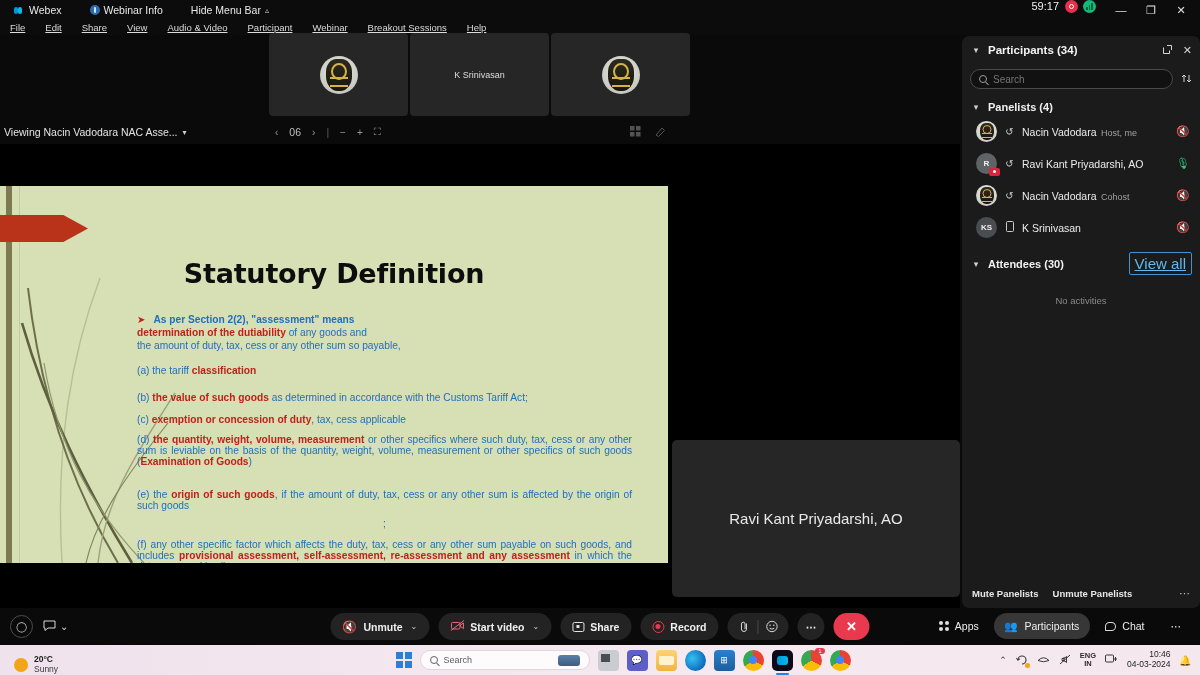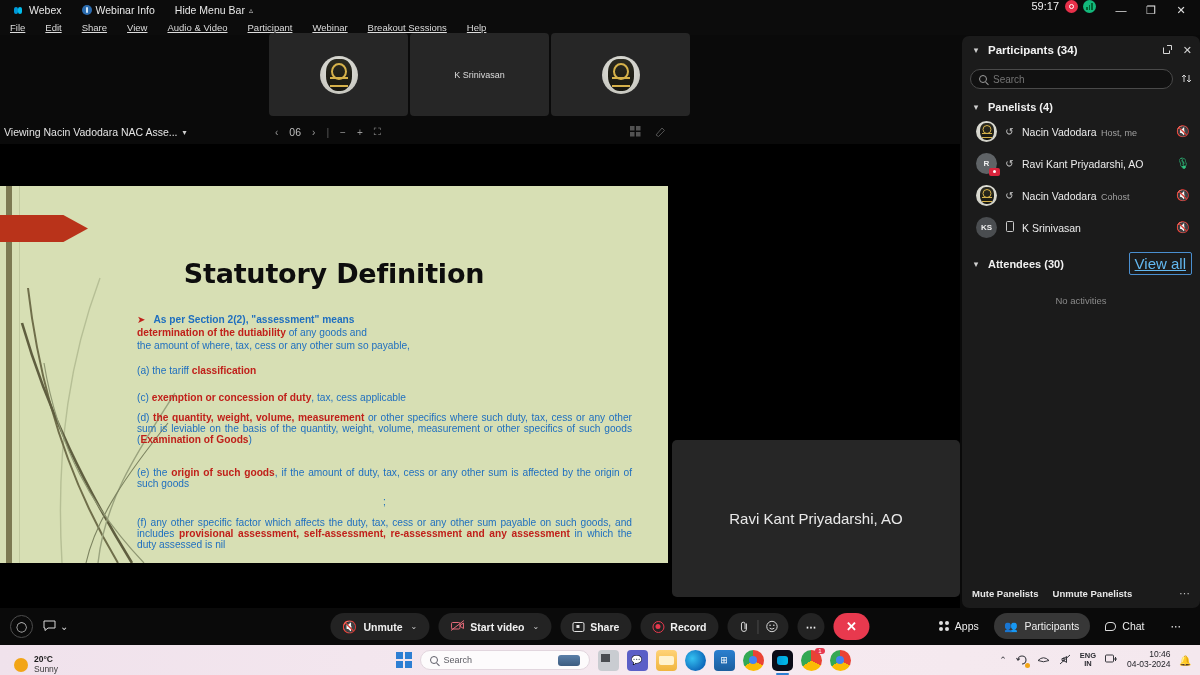--- a/index.html
+++ b/index.html
@@ -9,21 +9,21 @@
     background: #000;
     font-family: "Liberation Sans", sans-serif;
   }
   .app { position: relative; width: 1200px; height: 675px; background: #0a0a0a; }
 
   
   .titlebar {
     position: absolute; top: 0; left: 0; width: 1200px; height: 20px;
     background: #0c0c0c; display: flex; align-items: center;
   }
-  .tb-left { display: flex; align-items: center; gap: 4px; padding-left: 6px; }
+  .tb-left { display: flex; align-items: center; gap: 12px; padding-left: 6px; }
   .tb-item { display: flex; align-items: center; gap: 4px; color: #e8e8e8; font-size: 10.5px; padding: 0 8px; }
   .webex-logo {
     width: 11px; height: 11px; position: relative; display: inline-block;
   }
   .webex-logo span {
     position: absolute; top: 2px; width: 4px; height: 7px; border-radius: 2px; background: #0098d8;
   }
   .webex-logo span:nth-child(1) { left: 0; }
   .webex-logo span:nth-child(2) { left: 4px; background: #00bceb; }
   .info-dot {
@@ -442,26 +442,29 @@
       <div class="slide-title">Statutory Definition</div>
 
       <div class="slide-body">
         <div class="bullet-row">
           <span class="bullet-mark">➤</span>
           <span class="lead sb-blue">As per Section 2(2), "assessment" means</span>
         </div>
         <div style="margin-bottom:2px;">
           <span class="sb-red">determination of the dutiability</span><span class="sb-blue"> of any goods and</span>
         </div>
-        <div class="p sb-blue" style="margin-bottom:14px;">the amount of where, tax, cess or any other sum so payable,</div>
+        <div class="p sb-blue" style="margin-bottom:14px;">the amount of duty, tax, cess or any other sum so payable,</div>
 
         <div class="p" style="margin-bottom:16px;">
           <span class="sb-blue">(a) the tariff </span><span class="sb-red">classification</span>
         </div>
 
+        <div class="p" style="margin-bottom:11px;">
+          <span class="sb-blue">(b)  </span><span class="sb-red">the  value  of  such  goods</span><span class="sb-blue">  as  determined  in  accordance  with  the  Customs  Tariff  Act;</span>
+        </div>
 
         <div class="p" style="margin-bottom:9px;">
           <span class="sb-blue">(c) </span><span class="sb-red">exemption or concession of duty</span><span class="sb-blue">, tax, cess applicable</span>
         </div>
 
         <div class="p" style="margin-bottom:22px;">
           <span class="sb-blue">(d)  </span><span class="sb-red">the  quantity,  weight,  volume,  measurement</span><span class="sb-blue">  or  other  specifics  where  such  duty,  tax,  cess  or any  other  sum  is  leviable  on  the  basis  of  the  quantity,  weight,  volume,  measurement  or  other specifics of such goods (</span><span class="sb-red">Examination of Goods</span><span class="sb-blue">)</span>
         </div>
 
         <div class="p" style="margin-bottom:2px;">

